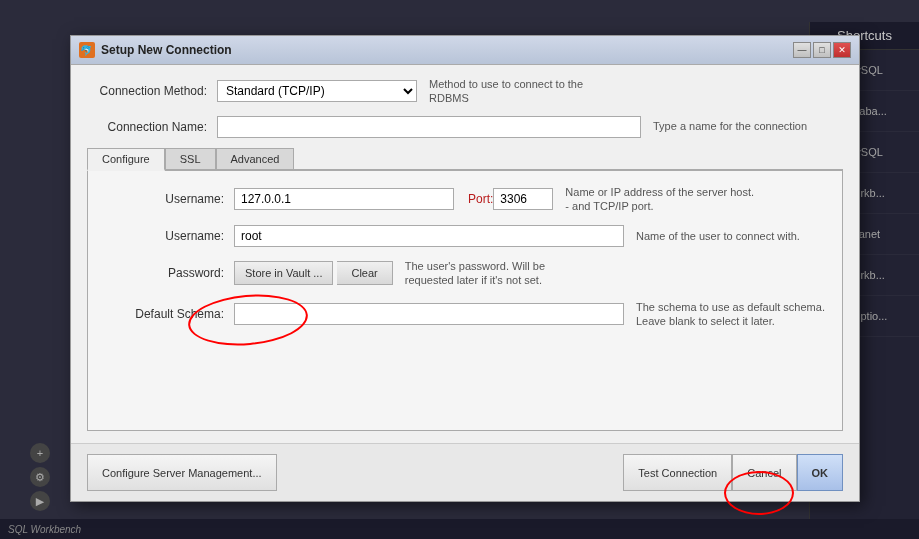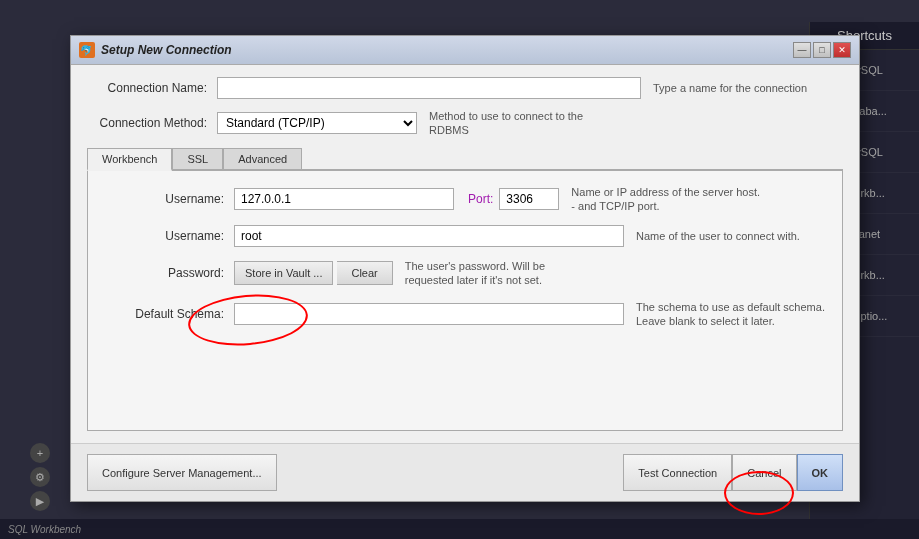--- a/index.html
+++ b/index.html
@@ -99,21 +99,20 @@
       align-items: center;
       justify-content: center;
       font-size: 10px;
       color: white;
     }
 
     .dialog-title-text {
       font-size: 12px;
       color: #222;
       font-weight: bold;
-      font-style: italic;
     }
 
     .dialog-controls {
       display: flex;
       gap: 2px;
     }
 
     .dialog-btn-minimize, .dialog-btn-maximize, .dialog-btn-close {
       width: 18px;
       height: 16px;
@@ -226,22 +225,21 @@
       width: 220px;
       height: 22px;
       border: 1px solid #aaa;
       background: white;
       padding: 2px 6px;
       font-size: 12px;
     }
 
     .port-label {
       margin-left: 14px;
-      margin-right: 6px;
-      color: #a21caf;
+      color: #b91c1c;
     }
 
     .port-input {
       width: 60px;
       height: 22px;
       border: 1px solid #aaa;
       background: white;
       padding: 2px 6px;
       font-size: 12px;
     }
@@ -413,37 +411,37 @@
     <div class="dialog-controls">
       <button class="dialog-btn-minimize">—</button>
       <button class="dialog-btn-maximize">□</button>
       <button class="dialog-btn-close">✕</button>
     </div>
   </div>
 
   <div class="dialog-content">
 
     <div class="form-row">
-      <span class="form-label">Connection Name:</span>
-      <input type="text" class="form-input" style="">
-      <span class="form-hint">Type a name for the connection</span>
-    </div>
-
-    <div class="form-row">
       <span class="form-label">Connection Method:</span>
       <div style="display:flex;">
         <select class="method-select">
           <option>Standard (TCP/IP)</option>
         </select>
       </div>
       <span class="form-hint">Method to use to connect to the RDBMS</span>
     </div>
 
+    <div class="form-row">
+      <span class="form-label">Connection Name:</span>
+      <input type="text" class="form-input" style="">
+      <span class="form-hint">Type a name for the connection</span>
+    </div>
+
     <div class="tabs">
-      <div class="tab active">Workbench</div>
+      <div class="tab active">Configure</div>
       <div class="tab">SSL</div>
       <div class="tab">Advanced</div>
     </div>
 
     <div class="tab-panel">
 
       <div class="hostname-row">
         <span class="form-label">Username:</span>
         <input type="text" class="hostname-input" value="127.0.0.1" style="">
         <span class="port-label">Port:</span>

